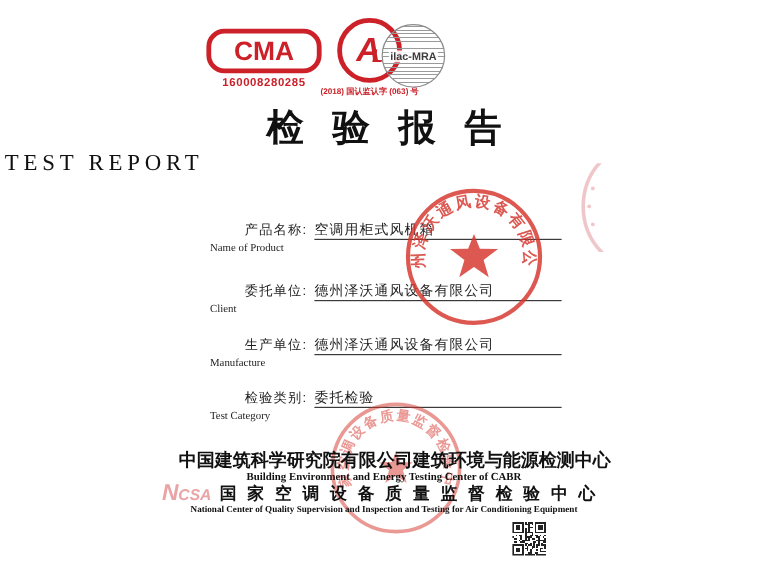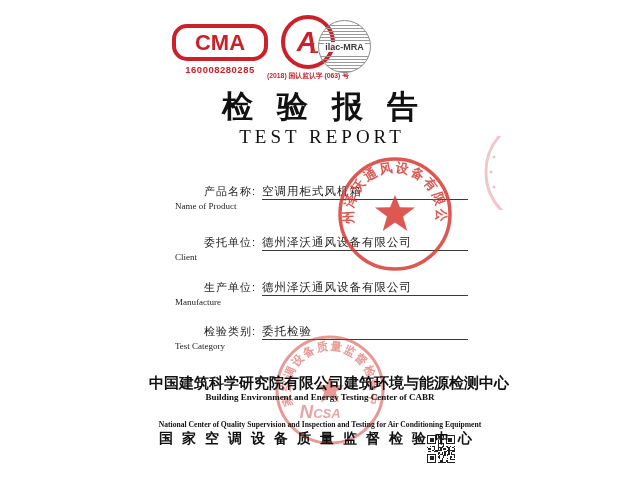--- a/index.html
+++ b/index.html
@@ -28,21 +28,21 @@
 
   .cnas-wrap { position:absolute; left:363px; top:26px; }
 
   .acc-block { position:absolute; left:428px; top:18px; font-size:8px; font-weight:600;
                color:#222; line-height:10.5px; }
 
   
   .title-cn { position:absolute; left:0; right:0; top:86px; text-align:center;
               font-family:"Liberation Serif", serif; font-weight:bold; font-size:31px;
               color:#111; letter-spacing:24px; padding-left:24px; }
-  .title-en { position:absolute; left:0; right:0; top:126px; text-align:center;
+  .title-en { position:absolute; left:0; right:0; top:126px; 
               font-family:"Liberation Serif", serif; font-size:19px; color:#111; letter-spacing:4px; padding-left:4px; }
   .report-no { position:absolute; left:0; right:0; top:150px; text-align:center;
                font-family:"Liberation Serif", serif; font-size:9.5px; color:#111; letter-spacing:1px; padding-left:1px; }
 
   
   .field { position:absolute; left:175px; width:300px; }
   .field .cn { font-size:11px; color:#1c1c1c; letter-spacing:1px;margin-left:29px; }
   .field .en { font-family:"Liberation Serif", serif; font-size:9px; color:#1c1c1c; margin-top:2px; }
   .fvalue { position:absolute; left:87px; top:0; width:206px; height:16px;
             border-bottom:1px solid #3a3a3a; 
@@ -52,21 +52,21 @@
   .stamp-main { position:absolute; left:333px; top:152px; opacity:.82; z-index:5; }
   .stamp-bottom { position:absolute; left:272px; top:332px; opacity:.5; z-index:1; }
   .stamp-edge { position:absolute; left:480px; top:136px; width:34px; height:74px; overflow:hidden; opacity:.55; }
 
   
   .footer-org-cn { position:absolute; left:0; right:0; top:374px; text-align:center;
                    font-weight:bold; font-size:15px; color:#111; z-index:2;padding-left:18px; }
   .footer-org-en { position:absolute; left:0; right:0; top:392px; text-align:center;
                    font-family:"Liberation Serif", serif; font-weight:bold; font-size:9px; color:#111; z-index:2; }
   .footer-center-row { position:absolute; left:0; right:0; top:401px; display:flex;
-                       justify-content:center; align-items:center; gap:7px; z-index:2;flex-direction:column; }
+                       justify-content:center; align-items:center; gap:7px; z-index:2; }
   .ncsa-logo { color:#e9a4a6; font-weight:bold; font-style:italic; font-size:13px; letter-spacing:0; }
   .ncsa-logo .n { font-size:19px; }
   .footer-center-cn { font-weight:bold; font-size:14px; color:#111; letter-spacing:9px; }
   .footer-center-en { position:absolute; left:0; right:0; top:420px; text-align:center;
                       font-family:"Liberation Serif", serif; font-weight:bold; font-size:7.6px; color:#111; z-index:2; }
 
   .qr { position:absolute; left:427px; top:435px; width:28px; height:28px; }
 </style>
 </head>
 <body>

